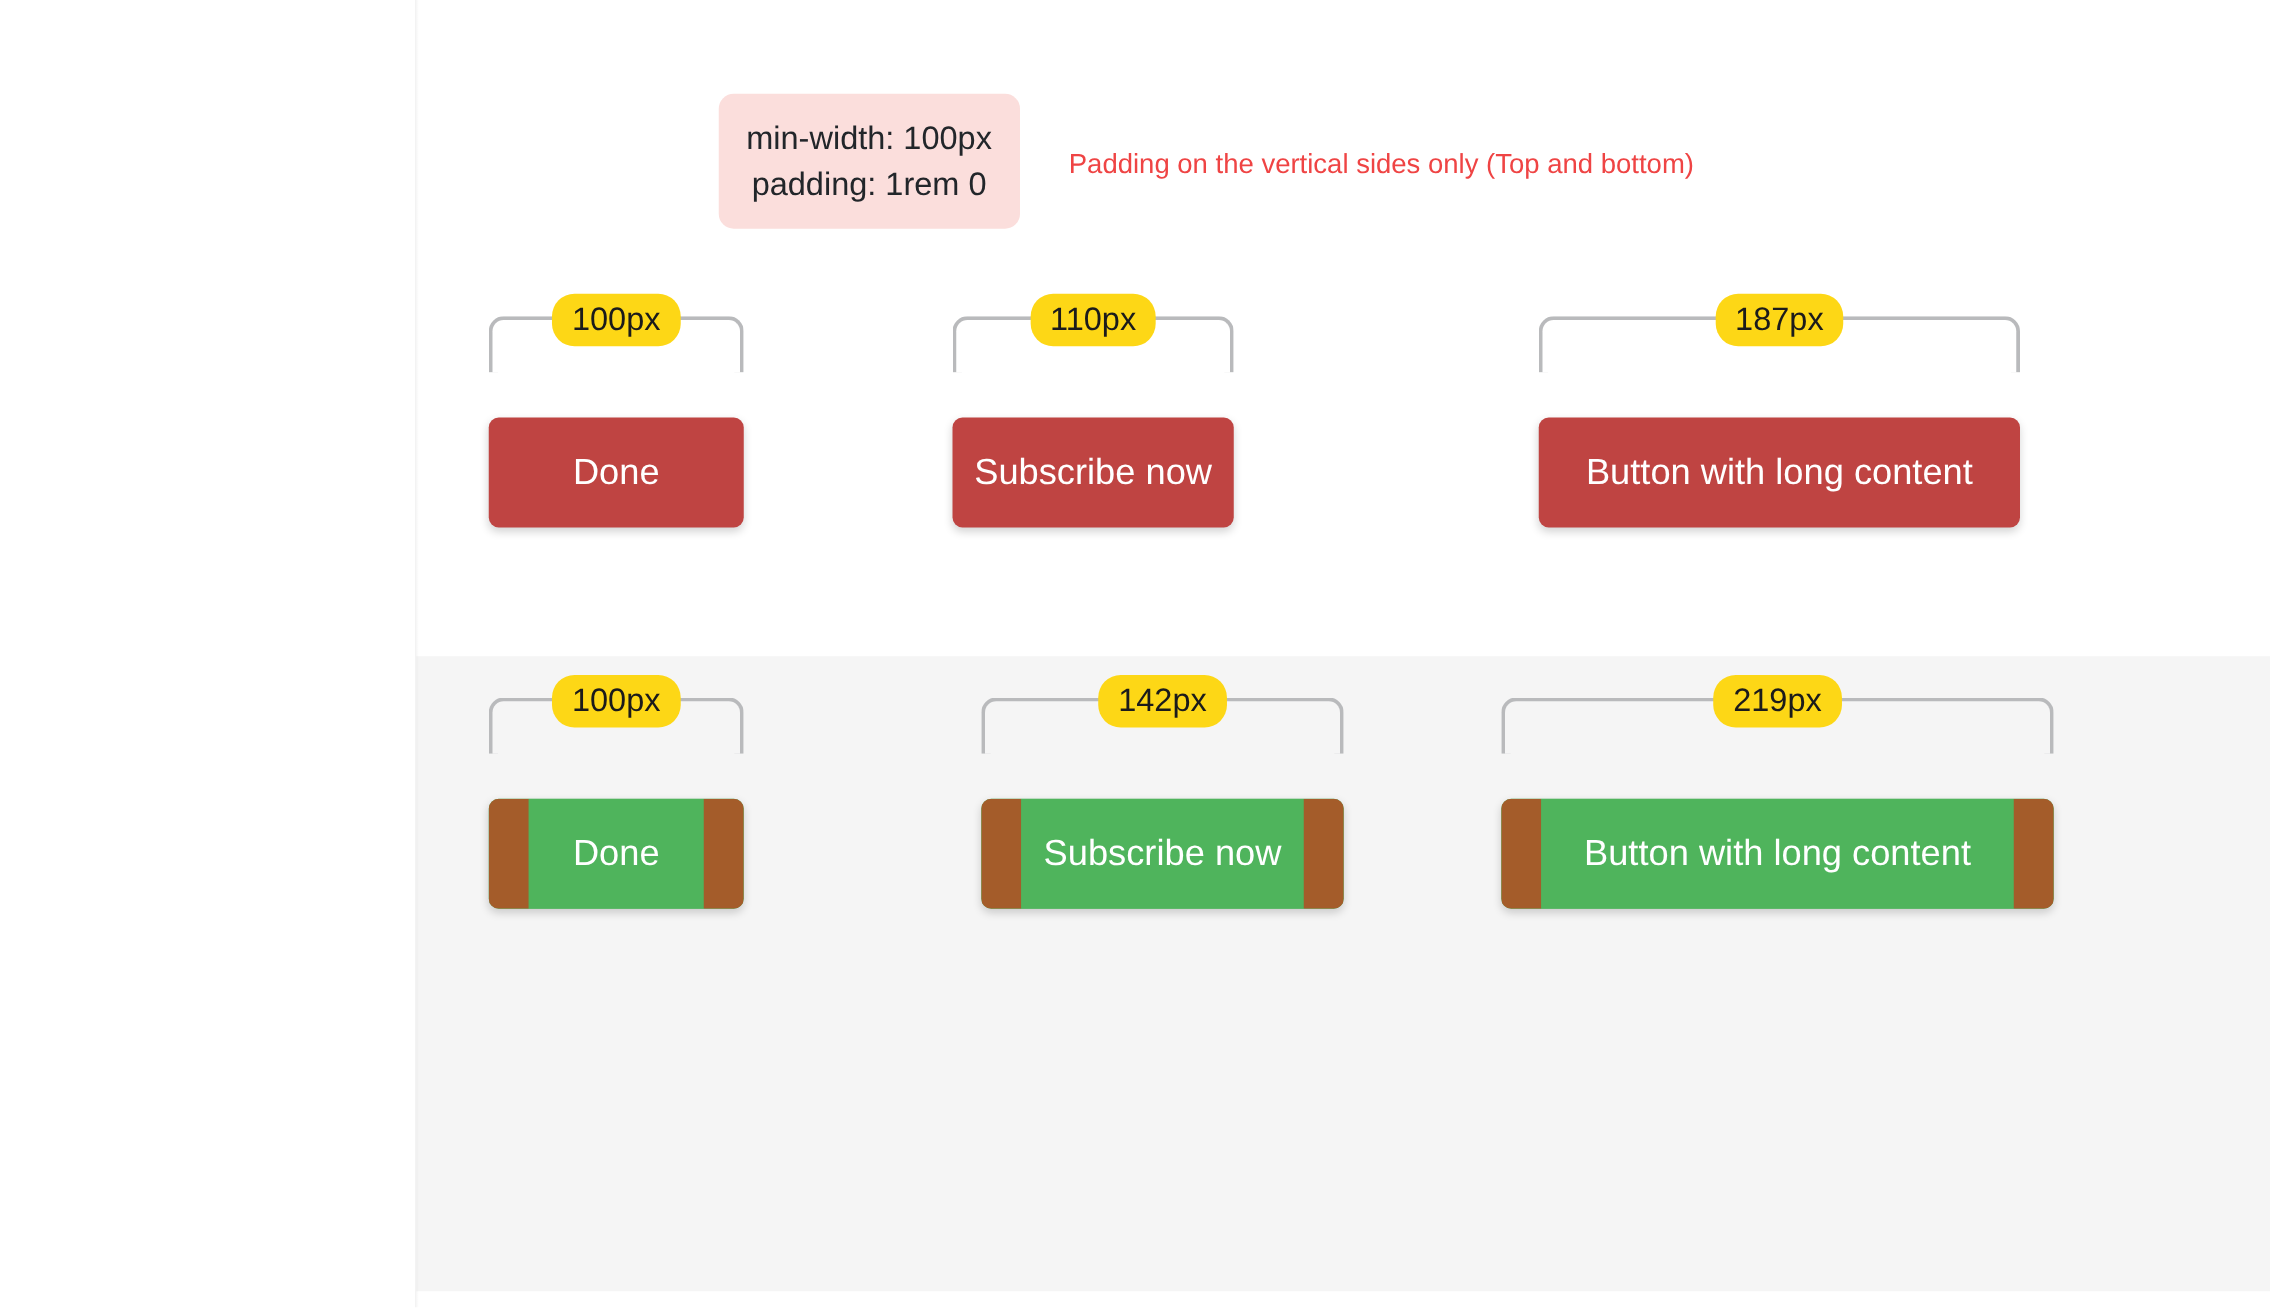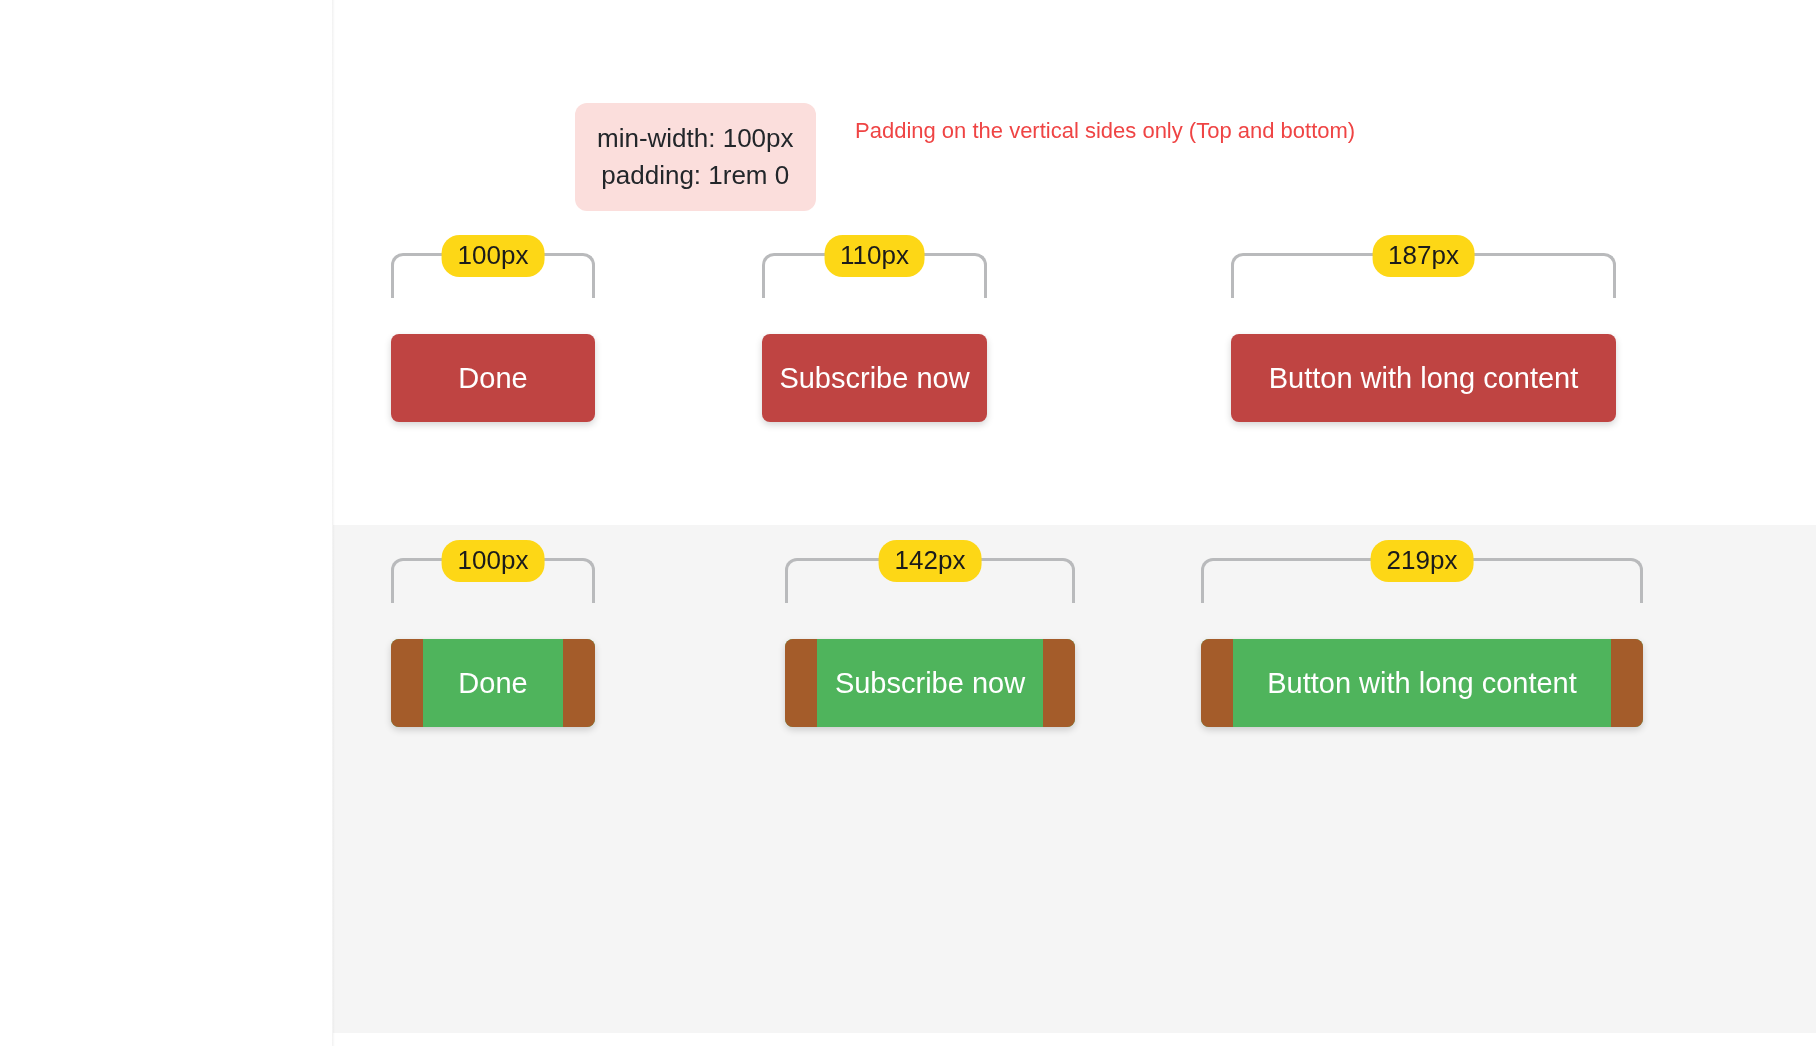--- a/index.html
+++ b/index.html
@@ -40,21 +40,21 @@
 
   
   .section { position: absolute; left: 333px; width: 1483px; }
   .section-bad  { top: 0px;   height: 525px; background: #ffffff; }
   .section-good { top: 525px; height: 508px; background: #f5f5f5; }
 
   
   .note-box {
     position: absolute; background: #fbdedc; border-radius: 12px;
     padding: 17px 22px; text-align: center; color: #22262a;
-    font-size: 26px; line-height: 1.42; white-space: nowrap; margin-top: 28px;
+    font-size: 26px; line-height: 1.42; white-space: nowrap;
   }
   .note-top { left: 242px; top: 75px; }
 
   .caption {
     position: absolute; font-size: 22px; color: #ef4444; white-space: nowrap;
   }
   .caption-top { left: 522px; top: 118px; }
 
   
   .measure {

